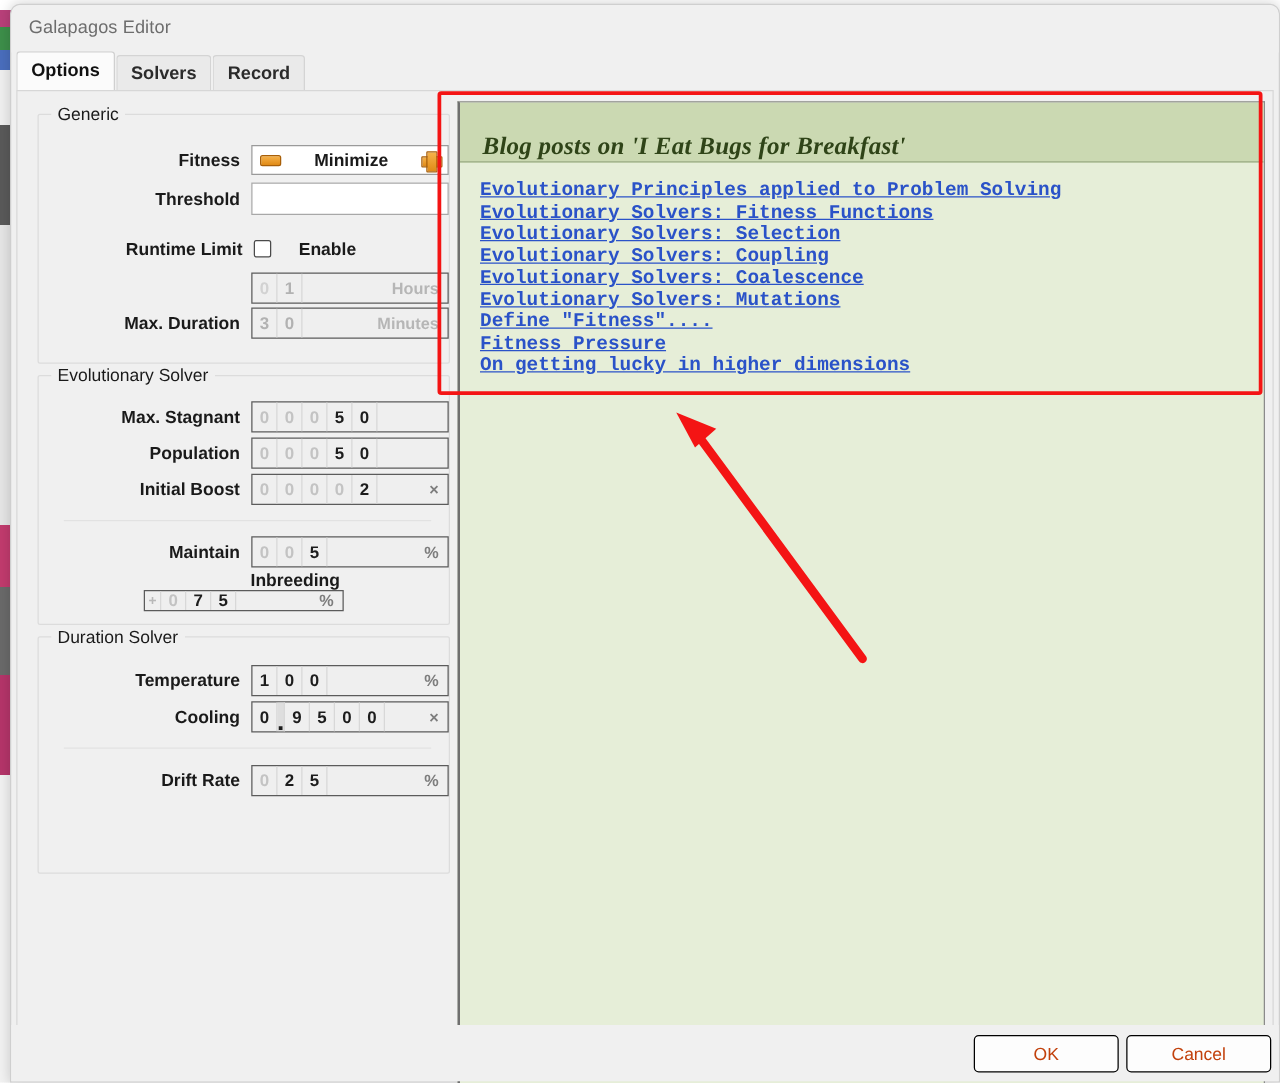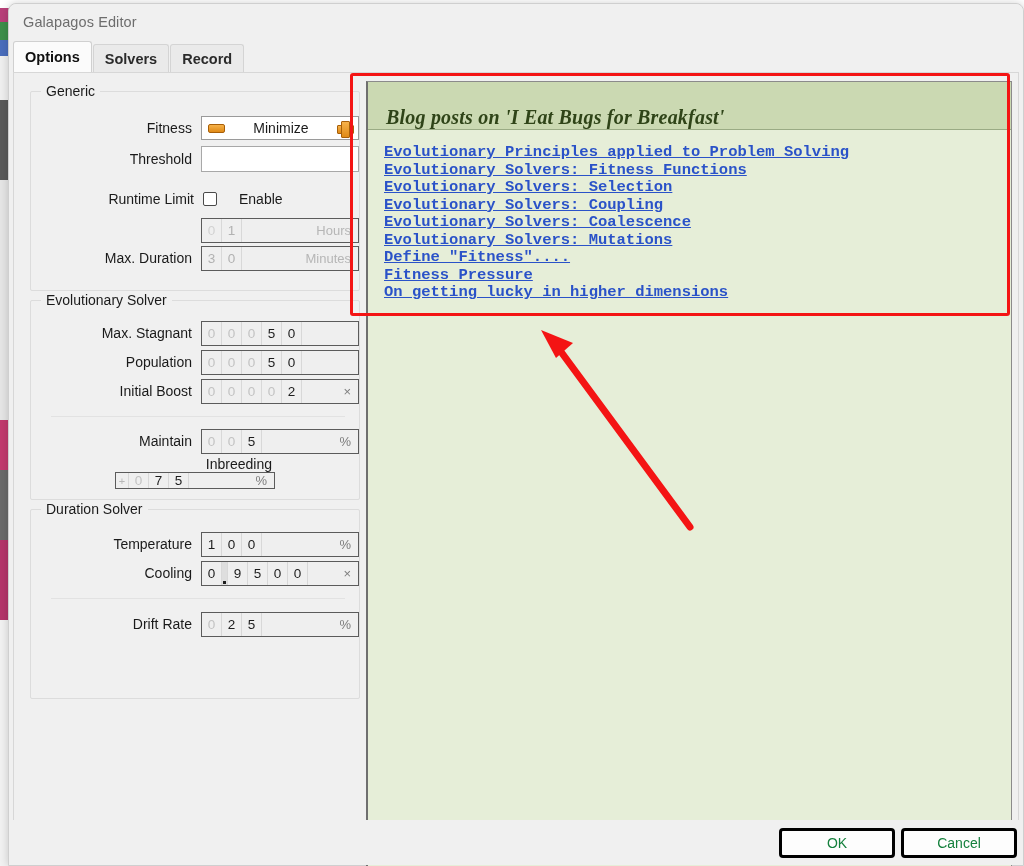--- a/index.html
+++ b/index.html
@@ -108,21 +108,21 @@
     background: #f0f0f0;
     font-size: 14px;
     color: #1a1a1a;
     white-space: nowrap;
   }
 
   .field-row {
     position: absolute;
     height: 28px;
     left: 0; right: 0;
-    display: flex; align-items: center;
+    display: flex; align-items: center; font-weight: bold;
   }
   .field-label {
     width: 172px;
     text-align: right;
     padding-right: 9px;
     font-size: 14px;
     color: #1a1a1a;
     white-space: nowrap;
   }
 
@@ -261,24 +261,24 @@
 
   
   #footer {
     position: absolute; left: 0; bottom: 0; right: 0; height: 45px;
     background: #f0f0f0;
   }
   .dlg-button {
     position: absolute; top: 8px;
     width: 116px; height: 30px;
     background: #fdfdfd;
-    border: 3px solid #000000;
+    border: 1px solid #000000;
     border-radius: 4px;
     display: flex; align-items: center; justify-content: center;
-    font-size: 14px; color: #15803d;
+    font-size: 14px; color: #c2410c;
     cursor: default;
   }
   #ok-button { right: 128px; }
   #cancel-button { right: 6px; }
 
   
   #annotation-layer {
     position: absolute; left: 0; top: 0;
     width: 1024px; height: 866px;
     pointer-events: none;

